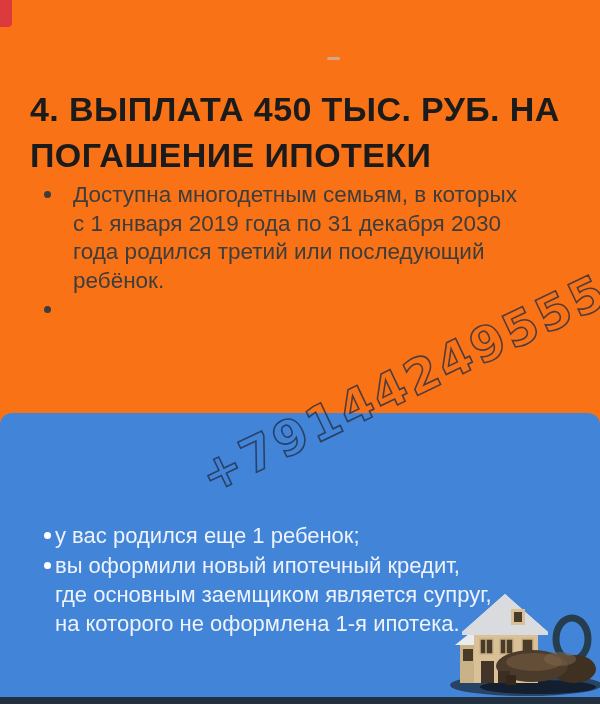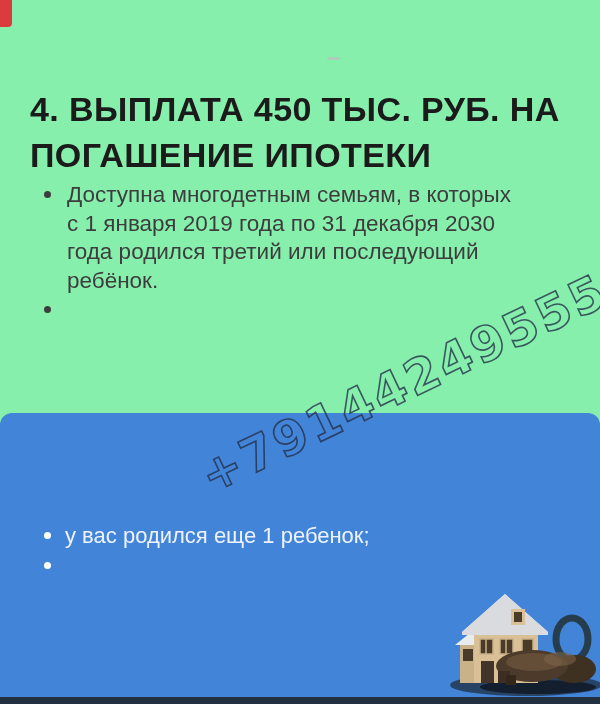--- a/index.html
+++ b/index.html
@@ -1,58 +1,58 @@
 <!DOCTYPE html>
 <html><head>
 <meta charset="utf-8">
 <style>
   html,body { margin:0; padding:0; background:#ffffff; }
   .page {
     position:relative; width:600px; height:704px; overflow:hidden;
-    background:#86efac;
+    background:#f97316;
     font-family:"Liberation Sans","DejaVu Sans",sans-serif;
   }
   .red-corner {
     position:absolute; left:0; top:0; width:12px; height:27px;
     background:#dc3b3d; border-radius:0 0 4px 0;
   }
   .faint-dash {
     position:absolute; left:327px; top:57px; width:13px; height:3px;
     background:#bfbfbf; border-radius:2px; opacity:.7;
   }
   .title {
     position:absolute; left:30px; top:63px; width:560px;
     font-size:34px; font-weight:800; line-height:46px; letter-spacing:.4px;
     color:#1b1b1b; white-space:pre-line;
   }
   ul.plain { margin:0; padding:0; list-style:none; }
   .dark-list {
     position:absolute; left:44px; top:181px; width:516px;
     color:#3d3d3d; font-size:22.5px; line-height:28.5px;
   }
-  .dark-list li { display:flex; gap:16px; margin-bottom:1px; }
+  .dark-list li { display:flex; gap:22px; margin-bottom:1px; }
   .dot {
     flex:none; width:7px; height:7px; border-radius:50%;
     background:currentColor; margin-top:10px;
   }
   .txt { white-space:pre-line; }
   .blue-panel {
     position:absolute; left:0; top:413px; width:600px; height:284px;
     background:#4285d8; border-radius:12px 12px 0 0;
   }
   .panel-heading {
     position:absolute; left:30px; top:21px; width:520px;
     color:#ffffff; font-size:22px; font-weight:700; line-height:31px;
     white-space:pre-line;
   }
   .blue-list {
     position:absolute; left:44px; top:108px; width:520px;
     color:#eef3fb; font-size:22px; line-height:29px;
   }
-  .blue-list li { display:flex; gap:14px; margin-bottom:1px; }
+  .blue-list li { display:flex; gap:4px; margin-bottom:1px; }
   .blue-list .dot { background:#ffffff; margin-top:11px; }
   .watermark {
     position:absolute; left:185px; top:362px; width:410px; height:62px;
     font-family:"DejaVu Sans",sans-serif;
     font-size:48px; font-weight:700; letter-spacing:3px;
     color:transparent;
     -webkit-text-stroke:1.6px rgba(35,45,70,0.78);
     transform:rotate(-25.5deg);
     z-index:40; pointer-events:none;
   }
@@ -91,20 +91,23 @@
 
   <div class="blue-panel">
 
     <ul class="plain blue-list">
       <li>
         <span class="dot"></span>
         <span class="txt">у вас родился еще 1 ребенок;</span>
       </li>
       <li>
         <span class="dot"></span>
+        <span class="txt">вы оформили новый ипотечный кредит,
+где основным заемщиком является супруг,
+на которого не оформлена 1-я ипотека.</span>
       </li>
     </ul>
 
     <svg class="house-photo" viewBox="0 0 152 110" aria-hidden="true">
 
       <g>
         <ellipse cx="78" cy="98" rx="76" ry="11" fill="#1c2635" opacity="0.7"></ellipse>
         <ellipse cx="90" cy="100" rx="58" ry="7" fill="#101826" opacity="0.85"></ellipse>
       </g>
 

